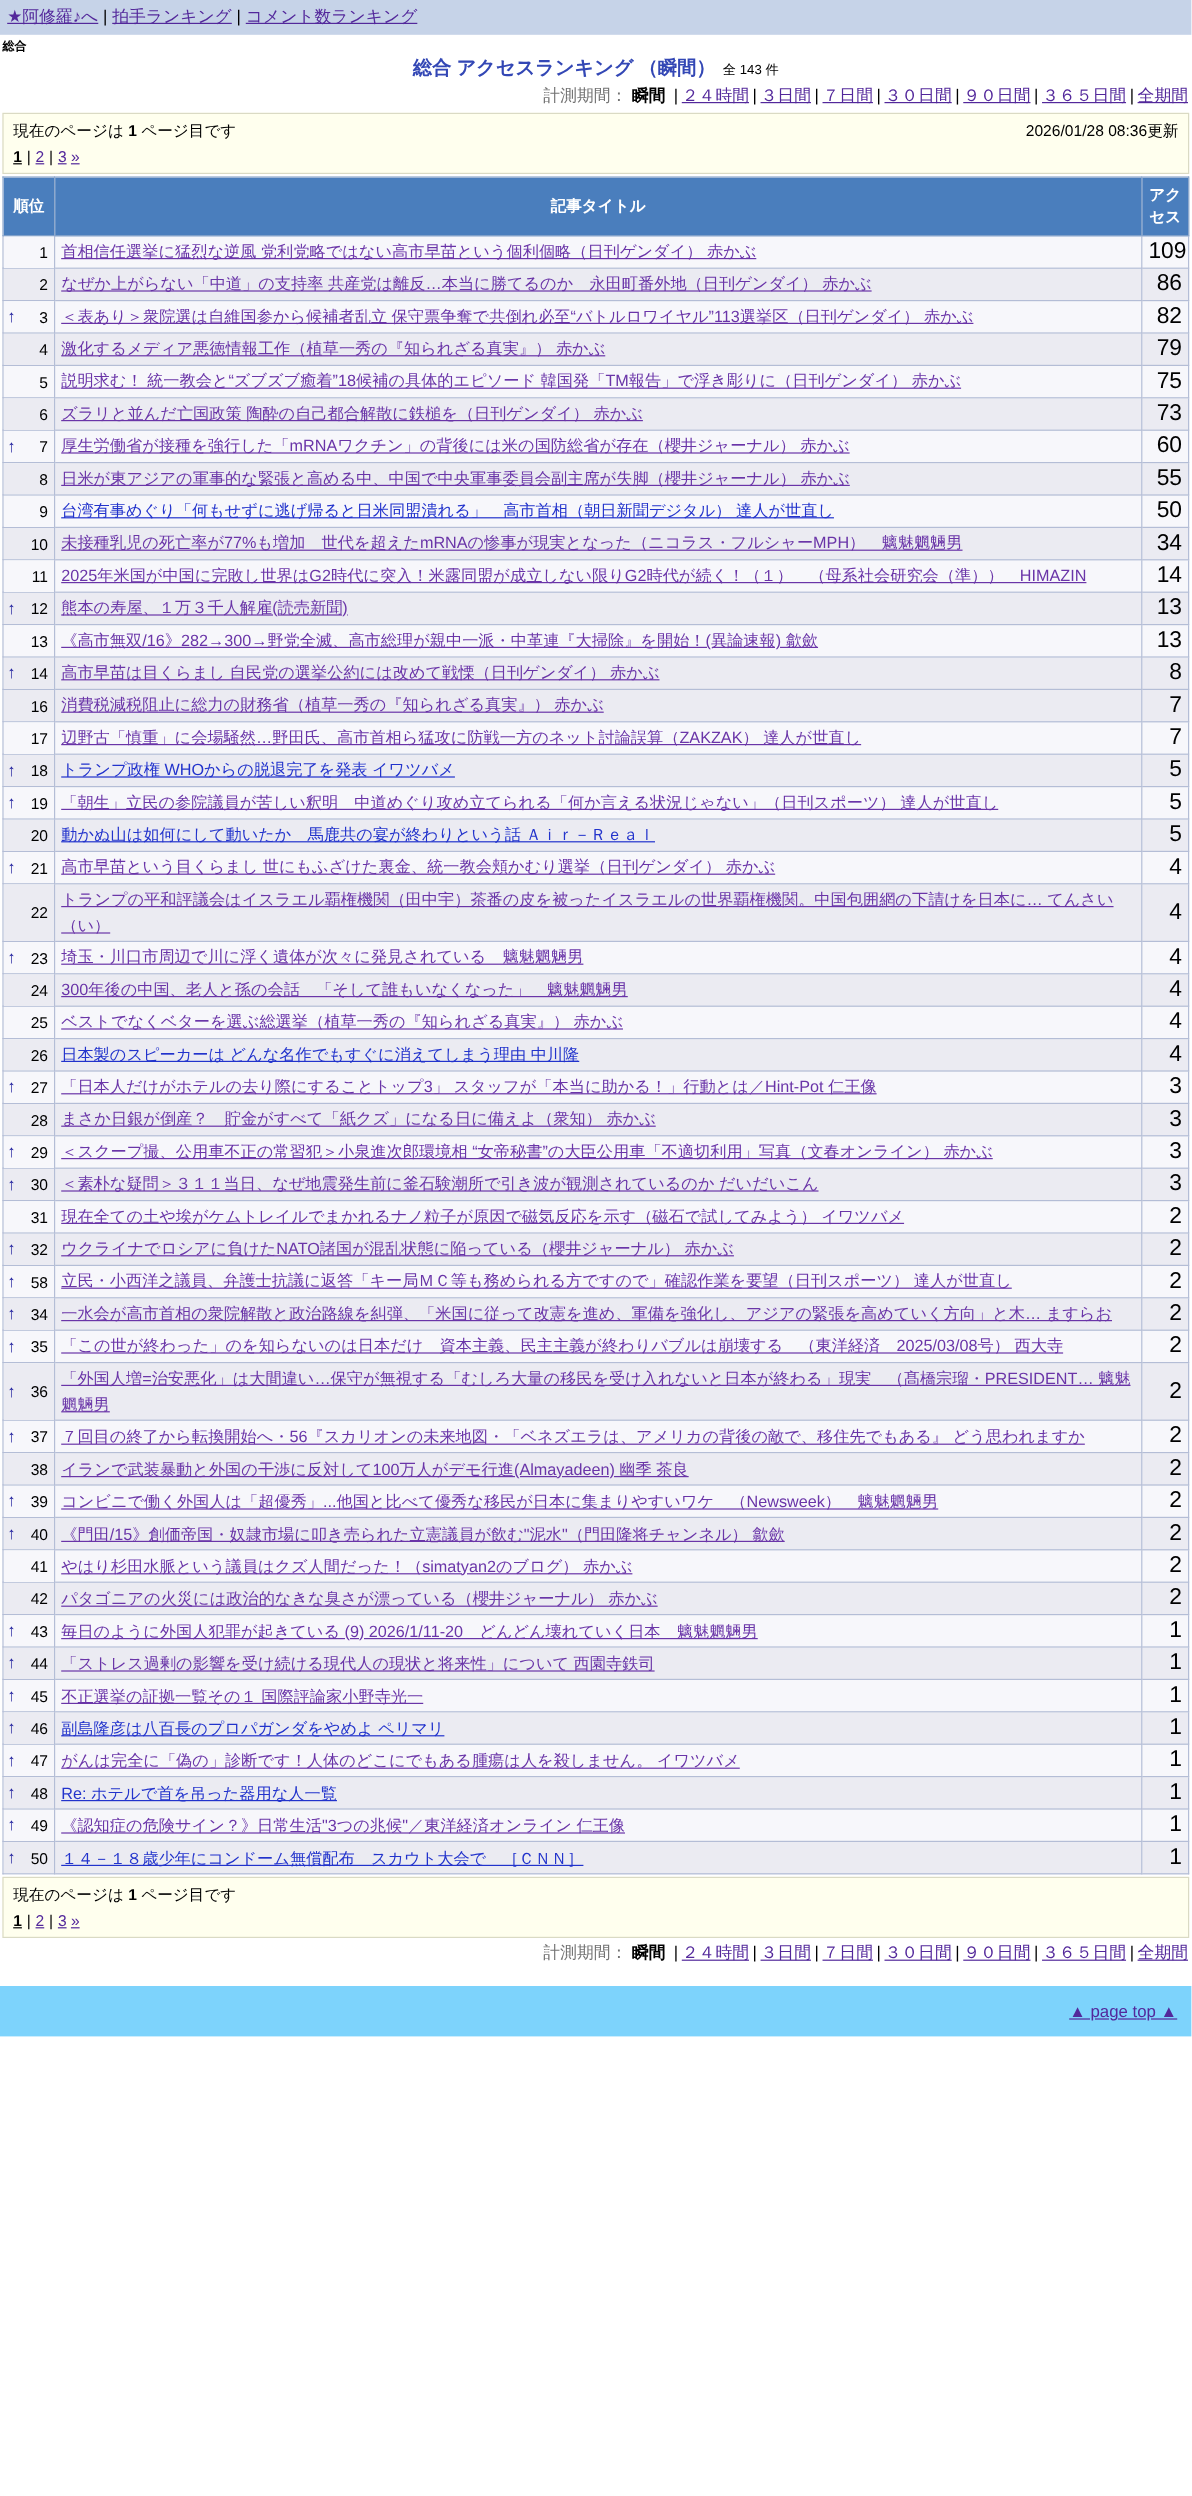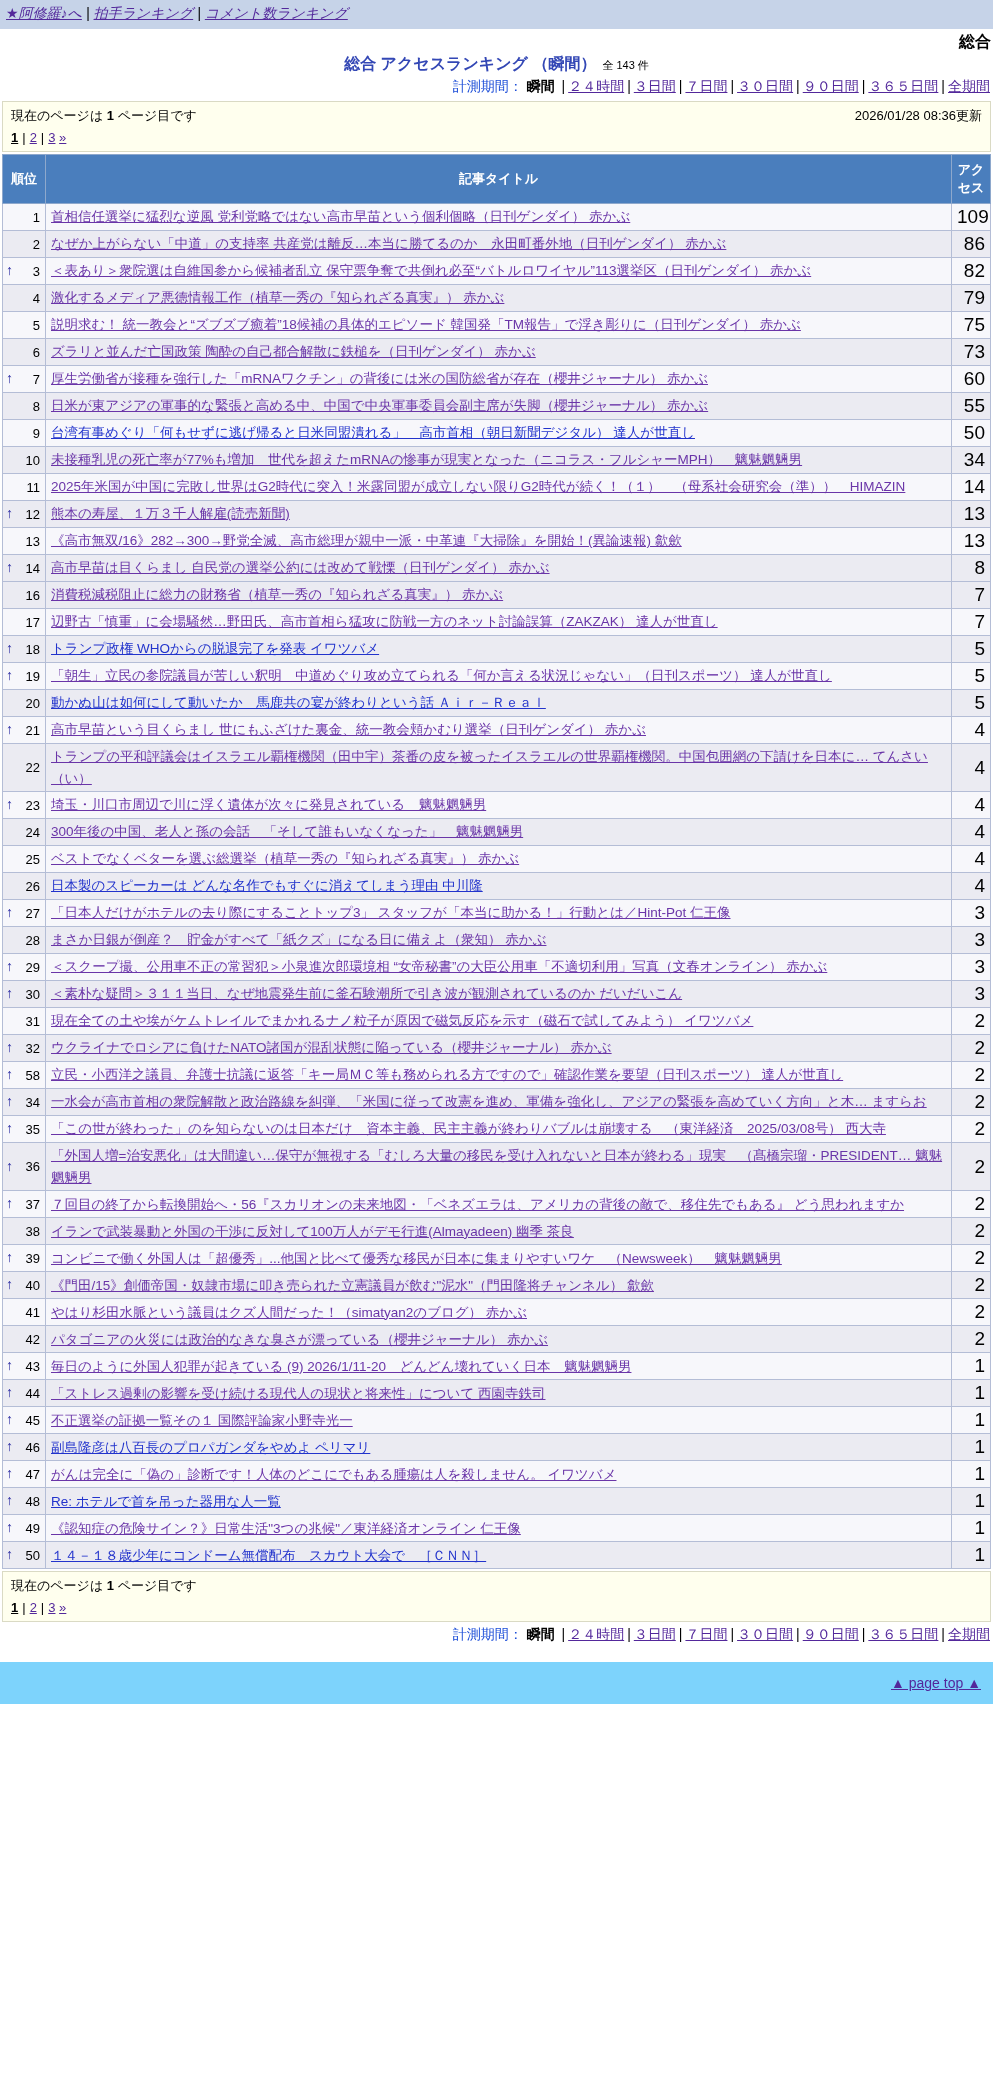--- a/index.html
+++ b/index.html
@@ -10,42 +10,40 @@
     color:#000;
     font-size:13px;
   }
   a{text-decoration:underline;cursor:pointer;}
 
   
   .navbar{
     background:#c6d3e8;
     padding:5px 6px 6px 6px;
     font-size:14px;
-    font-style:italic;
   }
   .navbar a{color:#53289b;}
   .navbar .sep{color:#000;margin:0 4px;}
 
   .category{
-    font-size:16px;
+    font-size:10px;
     font-weight:bold;
     padding:3px 2px 0 2px;
-    text-align:right;
   }
 
   .title-line{text-align:center;margin-top:1px;}
   .page-title{color:#3347b5;font-weight:bold;font-size:16px;}
   .total-count{font-size:11px;color:#000;margin-left:6px;}
 
   .period-line{
     text-align:right;
     font-size:14px;
     padding:3px 3px 4px 0;
   }
-  .period-line .plabel{color:#1d4ed8;}
+  .period-line .plabel{color:#737373;}
   .period-line b{color:#000;font-weight:bold;font-family:Liberation Mono, monospace;}
   .period-line a{color:#53289b;}
   .period-line .sep{color:#000;margin:0 3px;}
 
   .infobox{
     background:#ffffee;
     border:1px solid #dadac4;
     margin:1px 2px;
     padding:5px 8px 6px 8px;
     font-size:13px;

